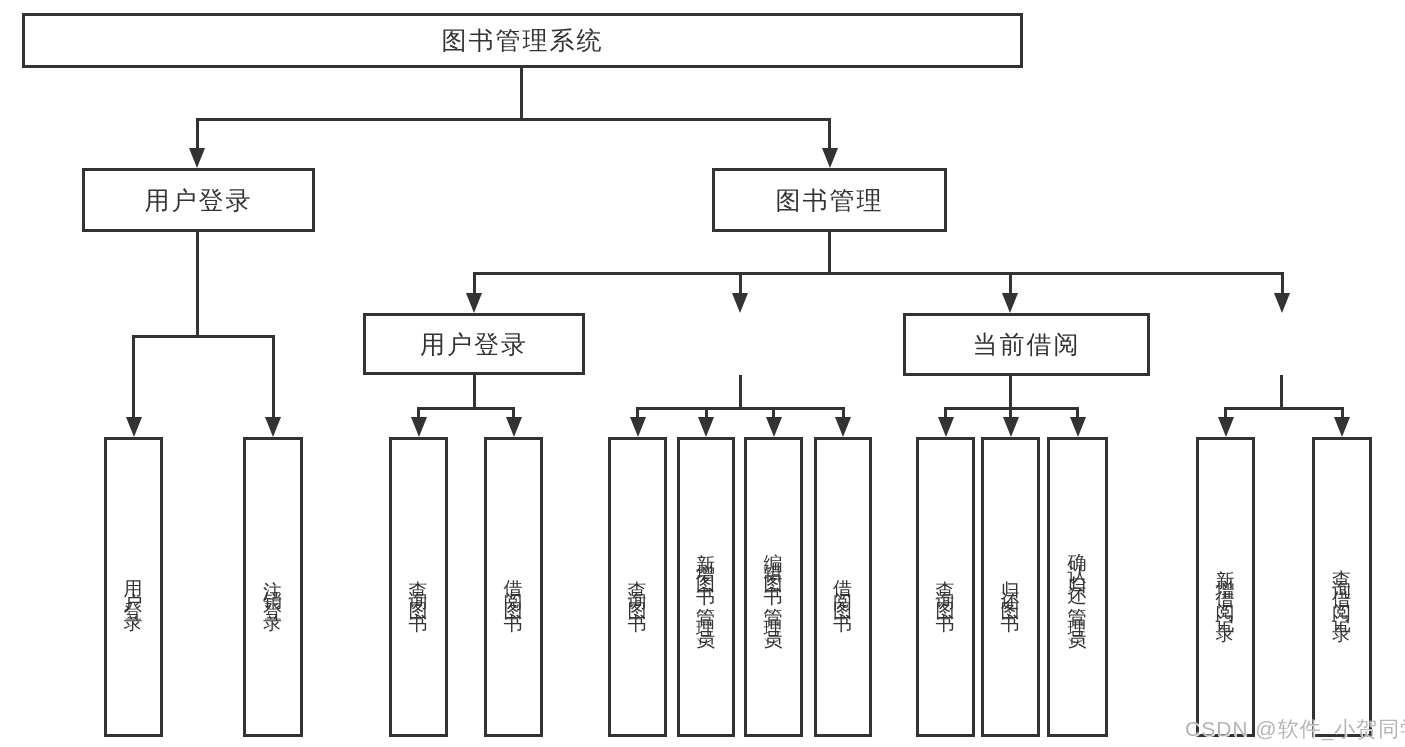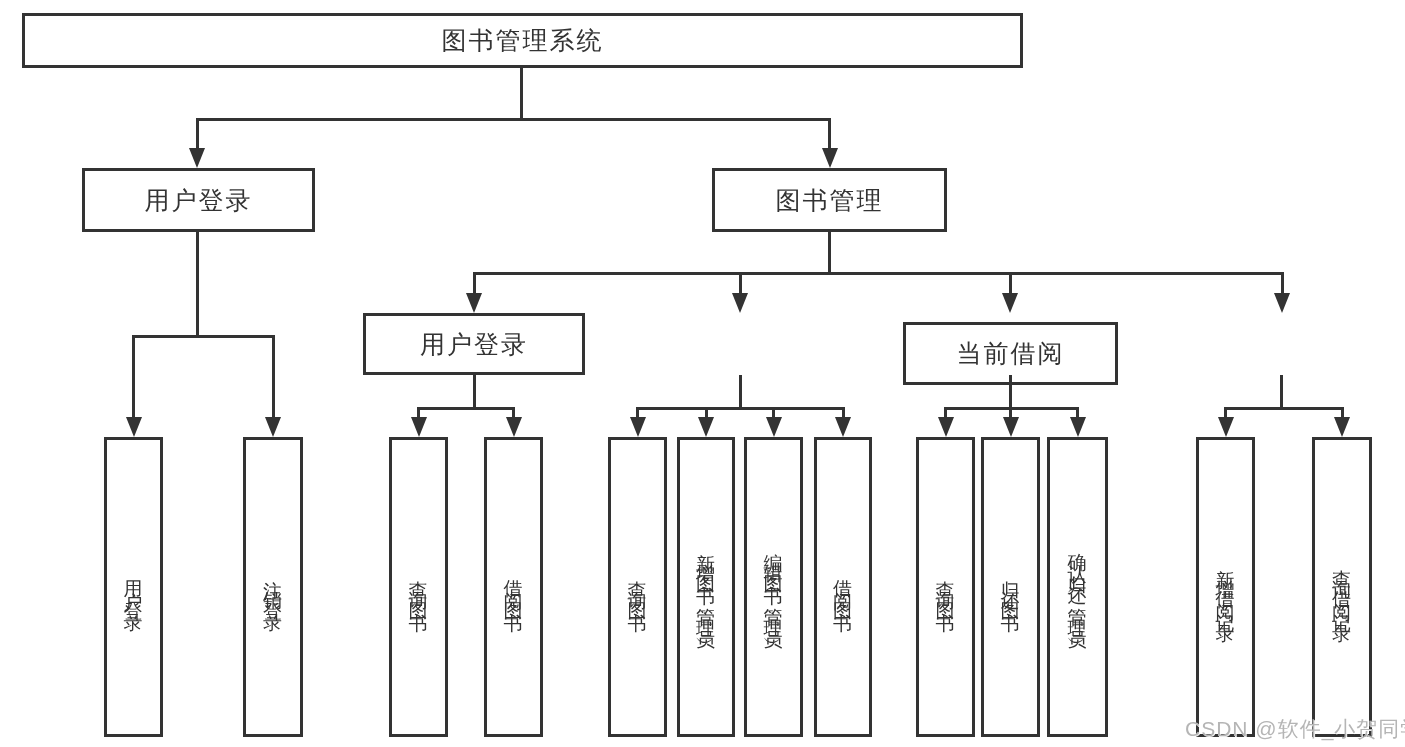--- a/index.html
+++ b/index.html
@@ -65,21 +65,21 @@
   <div class="box h" style="left:82px;top:168px;width:233px;height:64px">
     <span>用户登录</span>
   </div>
   <div class="box h" style="left:712px;top:168px;width:235px;height:64px">
     <span>图书管理</span>
   </div>
 
   <div class="box h" style="left:363px;top:313px;width:222px;height:62px">
     <span>用户登录</span>
   </div>
-  <div class="box h" style="left:903px;top:322px;width:215px;height:63px">
+  <div class="box h" style="left:903px;top:313px;width:247px;height:63px">
     <span>当前借阅</span>
   </div>
 
   <div class="box v" style="left:104px;top:437px;width:59px;height:300px">
     <span>用户登录</span>
   </div>
   <div class="box v" style="left:243px;top:437px;width:60px;height:300px">
     <span>注销登录</span>
   </div>
 

